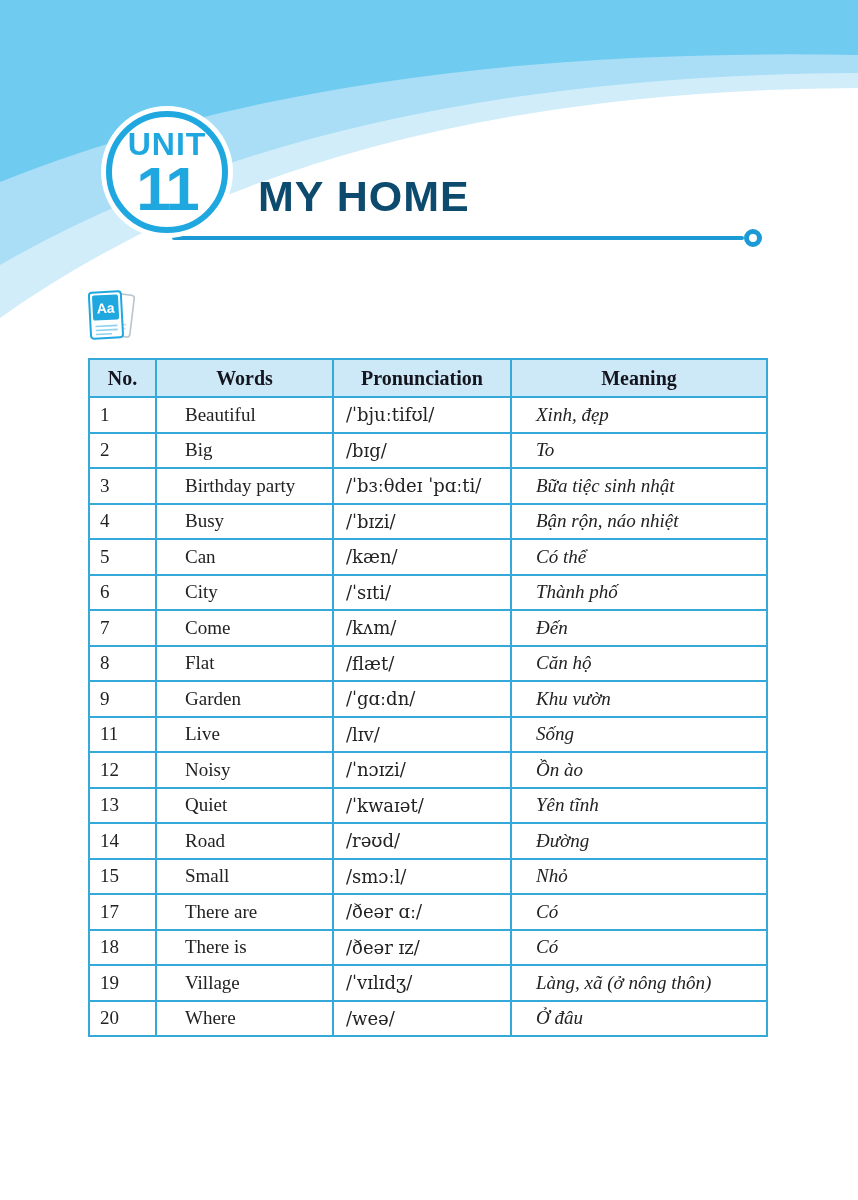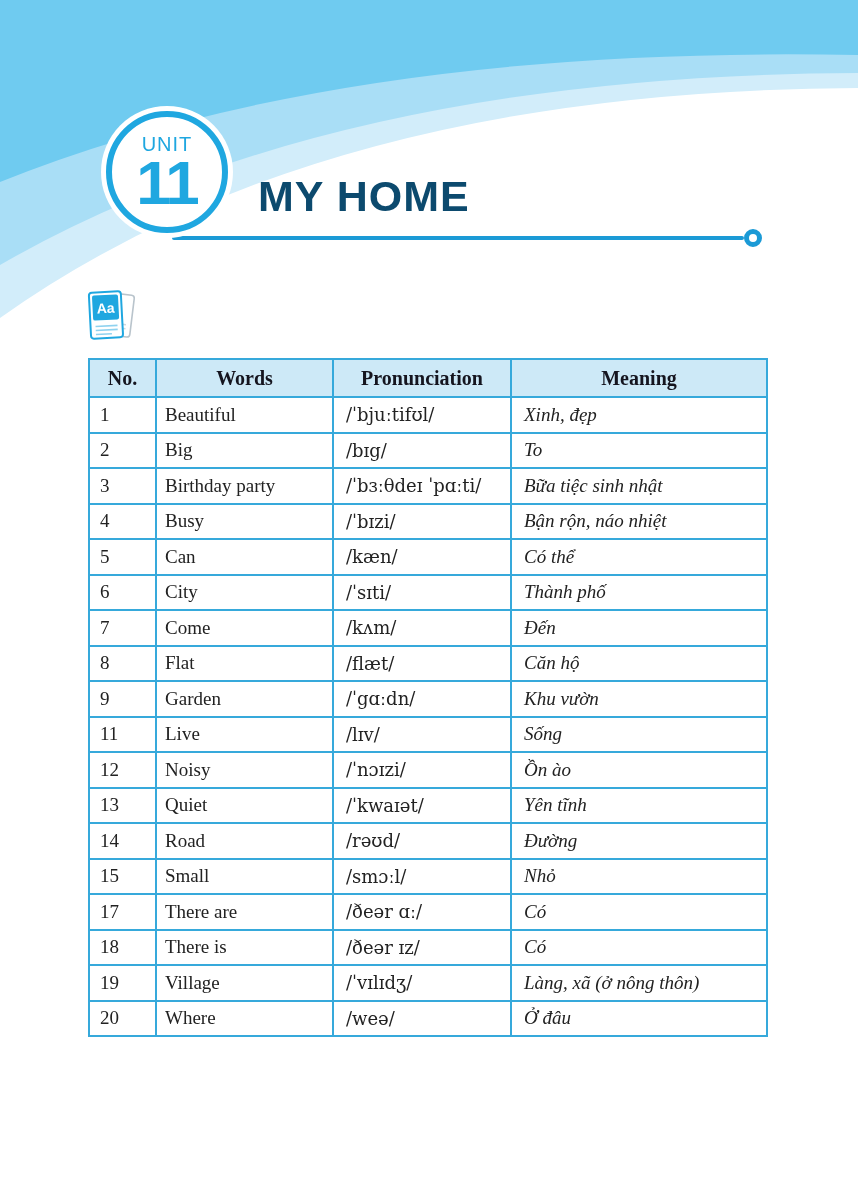--- a/index.html
+++ b/index.html
@@ -13,21 +13,21 @@
   
   .unit-badge {
     position:absolute; left:106px; top:111px;
     width:122px; height:122px; border-radius:50%;
     background:#ffffff; border:6px solid #1fa7e0;
     box-shadow:0 0 0 5px #ffffff;
     display:flex; flex-direction:column; align-items:center; justify-content:center;
     font-family:"Liberation Sans","DejaVu Sans",sans-serif;
   }
   .unit-badge .unit-word {
-    color:#1fa7e0; font-weight:400; font-size:20px; letter-spacing:1px; line-height:1;
+    color:#1fa7e0; font-weight:700; font-size:32px; letter-spacing:1px; line-height:1;
     margin-top:2px;
   }
   .unit-badge .unit-number {
     color:#1fa7e0; font-weight:900; font-size:62px; line-height:0.95;
     letter-spacing:-2px;
   }
 
   
   .page-title {
     position:absolute; left:258px; top:172px;
@@ -63,23 +63,23 @@
     border:2px solid #36a9db;
     vertical-align:middle;
     overflow:hidden; white-space:nowrap;
   }
   table.vocab th {
     height:38px; background:#cde9f7; color:#15151f;
     font-weight:bold; font-size:20px; text-align:center;
   }
   table.vocab td { height:35.5px; background:#ffffff; text-align:left; }
   table.vocab td.no      { padding-left:10px; }
-  table.vocab td.word    { padding-left:8px; }
+  table.vocab td.word    { padding-left:28px; }
   table.vocab td.pron    { padding-left:12px; font-family:"DejaVu Serif","Liberation Serif",serif; font-size:18px; }
-  table.vocab td.meaning { padding-left:12px; font-style:italic; }
+  table.vocab td.meaning { padding-left:24px; font-style:italic; }
   col.c-no   { width:67px; }
   col.c-word { width:177px; }
   col.c-pron { width:178px; }
   col.c-mean { width:256px; }
 </style>
 </head>
 <body>
 
 <div class="hero">
   <svg width="858" height="340" viewBox="0 0 858 340" preserveAspectRatio="none">

